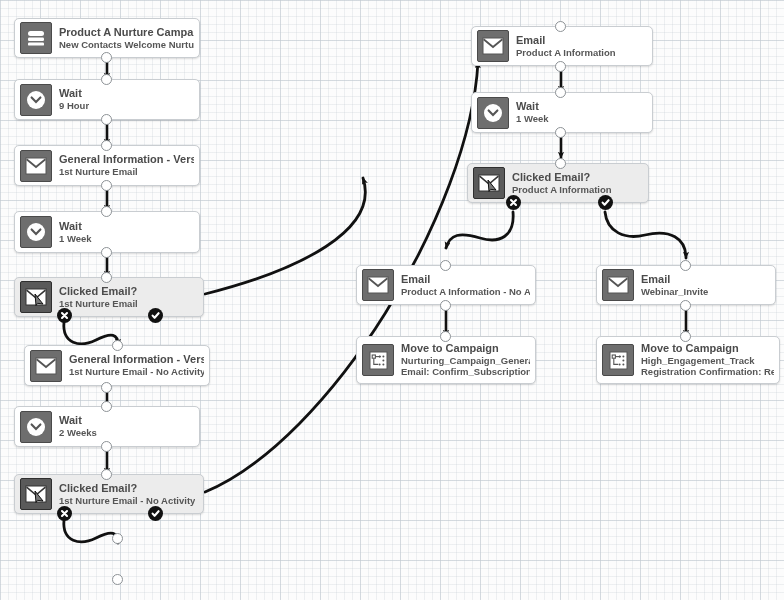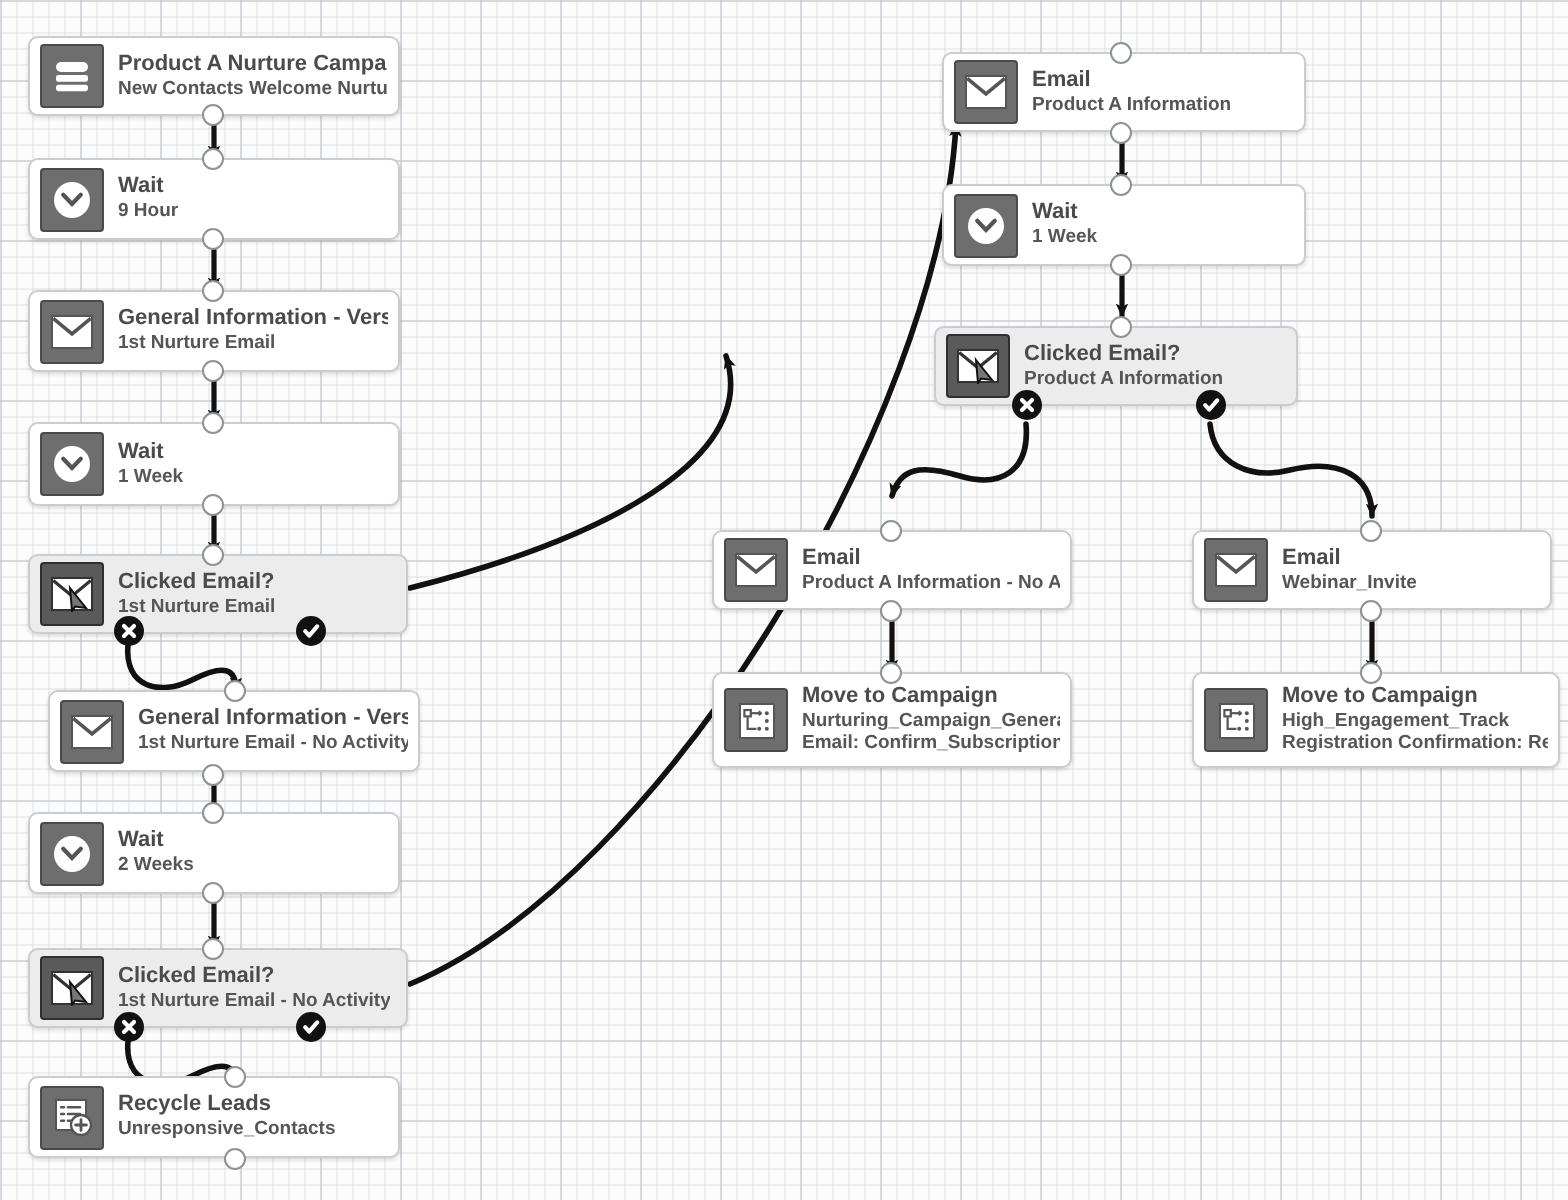--- a/index.html
+++ b/index.html
@@ -282,34 +282,20 @@
     <svg width="11" height="11" viewBox="0 0 11 11">
       <path d="M3,3 L8,8 M8,3 L3,8" stroke="#fff" stroke-width="2.1" stroke-linecap="round"></path>
     </svg>
   </div>
   <div class="badge" style="left:148px; top:506px;">
     <svg width="11" height="11" viewBox="0 0 11 11">
       <path d="M2.6,5.6 L4.6,7.8 L8.6,3.2" fill="none" stroke="#fff" stroke-width="2.1" stroke-linecap="round" stroke-linejoin="round"></path>
     </svg>
   </div>
 
-  <div class="node" style="left:14px; top:538px; width:186px; height:41px;">
-    <span class="icon-box">
-      <svg width="21" height="21" viewBox="0 0 21 21">
-        <rect x="2" y="2" width="15" height="15" fill="#fff" stroke="#555" stroke-width="1"></rect>
-        <path d="M4.6,5.6 L6,5.6 M8,5.6 L14,5.6 M4.6,9 L6,9 M8,9 L14,9 M4.6,12.4 L6,12.4 M8,12.4 L12,12.4" stroke="#555" stroke-width="1.3" stroke-linecap="round"></path>
-        <circle cx="14.5" cy="14.5" r="5" fill="#fff" stroke="#555" stroke-width="1.2"></circle>
-        <path d="M14.5,11.8 L14.5,17.2 M11.8,14.5 L17.2,14.5" stroke="#555" stroke-width="1.4" stroke-linecap="round"></path>
-      </svg>
-    </span>
-    <span class="labels">
-      <span class="title">Recycle Leads</span>
-      <span class="sub">Unresponsive_Contacts</span>
-    </span>
-  </div>
   <div class="port" style="left:112px; top:533px;"></div>
   <div class="port" style="left:112px; top:574px;"></div>
 
   <div class="node" style="left:356px; top:265px; width:180px; height:40px;">
     <span class="icon-box">
       <svg width="22" height="18" viewBox="0 0 22 18">
         <rect x="1" y="1" width="20" height="16" fill="#fff" stroke="#555" stroke-width="1"></rect>
         <path d="M1.6,2.2 L11,10 L20.4,2.2" fill="none" stroke="#555" stroke-width="1.8"></path>
       </svg>
     </span>

